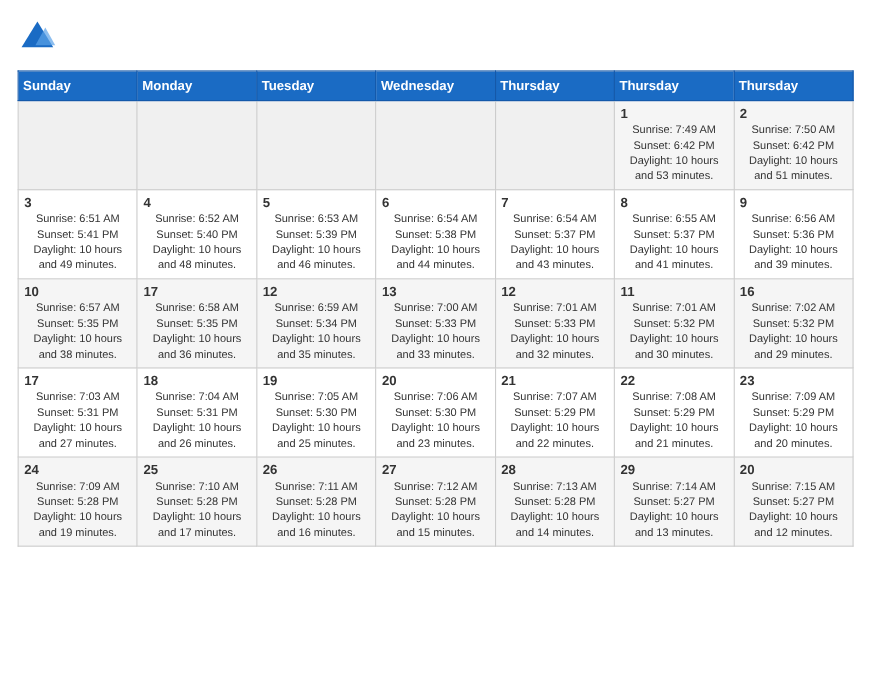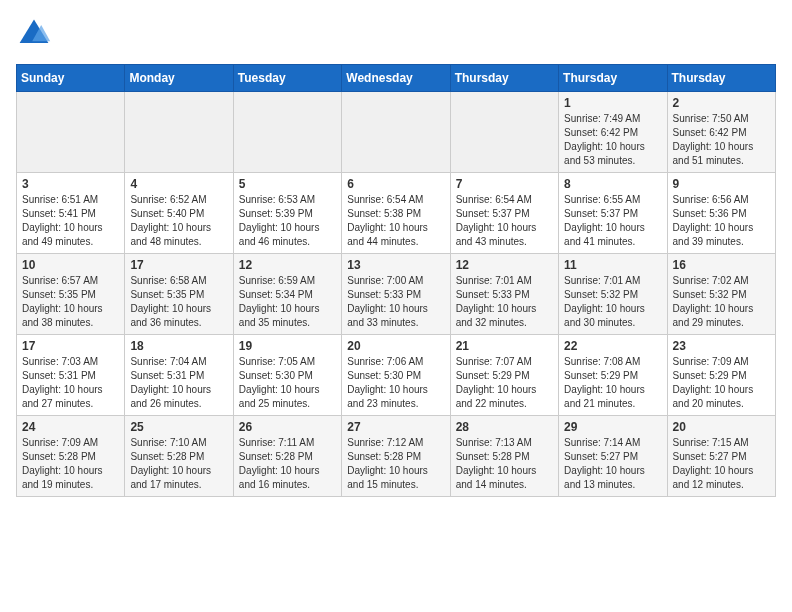--- a/index.html
+++ b/index.html
@@ -91,20 +91,21 @@
     }
     .day-number {
       font-size: 12px;
       font-weight: bold;
       margin-bottom: 2px;
     }
     .day-info {
       font-size: 10px;
       line-height: 1.4;
       color: #333;
+      text-align: center;
     }
   </style>
 </head>
 <body>
 
 <div class="header">
   <div class="logo">
     <svg class="logo-icon" viewBox="0 0 40 40">
       <polygon points="20,4 36,30 4,30" fill="#1a6bc4"></polygon>
       <polygon points="28,10 38,28 18,28" fill="#5ba3e8" opacity="0.7"></polygon>

